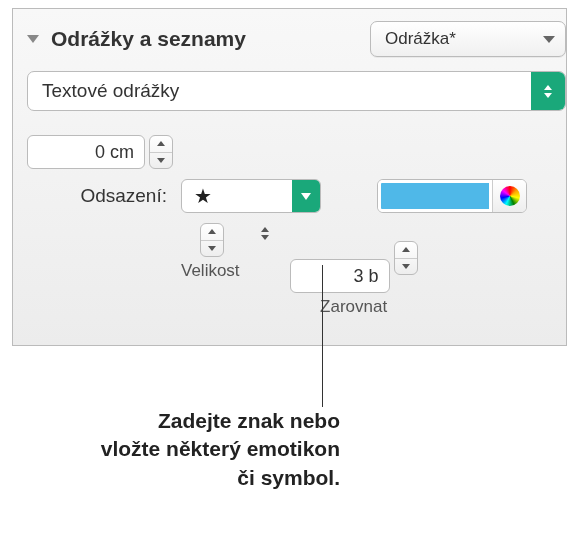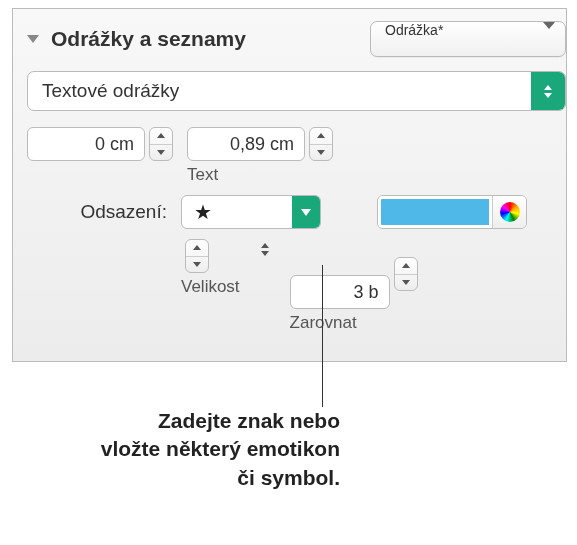--- a/index.html
+++ b/index.html
@@ -31,26 +31,27 @@
     margin-right: 2px;
   }
   .section-title {
     font-size: 21px;
     font-weight: 700;
     color: #333;
     flex: 1;
   }
   .popup {
     display: flex;
+    align-items: center;
     border: 1px solid #bbb;
     border-radius: 7px;
     background: linear-gradient(#ffffff, #f0f0f0);
     height: 36px;
     padding: 0 10px 0 14px;
-    font-size: 14px;
+    font-size: 17px;
     color: #333;
     box-shadow: 0 1px 0 rgba(0,0,0,0.05);
   }
   .popup .chev {
     margin-left: auto;
     padding-left: 10px;
   }
   .chev {
     display: inline-flex;
     flex-direction: column;
@@ -67,21 +68,21 @@
     display: flex;
     align-items: center;
     border: 1px solid #bbb;
     border-radius: 7px;
     background: #fff;
     height: 40px;
     padding: 0 0 0 14px;
     font-size: 19px;
     color: #333;
     width: 100%;
-    margin-bottom: 16px;
+    margin-bottom: 24px;
     overflow: hidden;
   }
   .wide-popup .end {
     margin-left: auto;
     background: #1aa87a;
     width: 34px;
     height: 100%;
     display: flex;
     align-items: center;
     justify-content: center;
@@ -103,20 +104,21 @@
   .row-label {
     font-size: 19px;
     color: #333;
     width: 140px;
     text-align: right;
     padding-top: 6px;
   }
   .field-group {
     display: flex;
     flex-direction: column;
+    align-items: center;
     gap: 4px;
   }
   .stepper {
     display: flex;
     align-items: center;
   }
   .num-input {
     border: 1px solid #bbb;
     border-radius: 6px;
     background: #fff;
@@ -243,34 +245,20 @@
         <div class="stepper-btns">
           <div class="half">
               <span class="tri-up dark"></span>
             </div>
           <div class="half">
               <span class="tri-dn dark"></span>
             </div>
         </div>
       </div>
     </div>
-    <div class="field-group">
-      <div class="stepper">
-        <input class="num-input sm" value="0,89 cm" style="">
-        <div class="stepper-btns">
-          <div class="half">
-              <span class="tri-up dark"></span>
-            </div>
-          <div class="half">
-              <span class="tri-dn dark"></span>
-            </div>
-        </div>
-      </div>
-      <div class="sub-label">Text</div>
-    </div>
   </div>
 
   <div class="row">
     <div class="row-label">Odsazení:</div>
     <div class="bullet-picker">
       <span class="star">★</span>
       <span class="end">
           <span class="tri-dn"></span>
         </span>
     </div>

